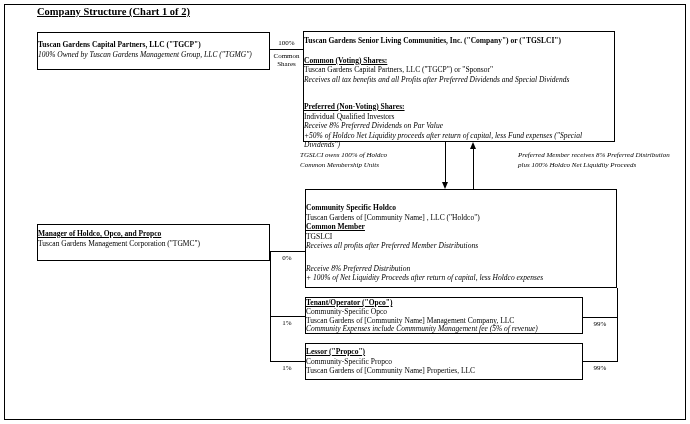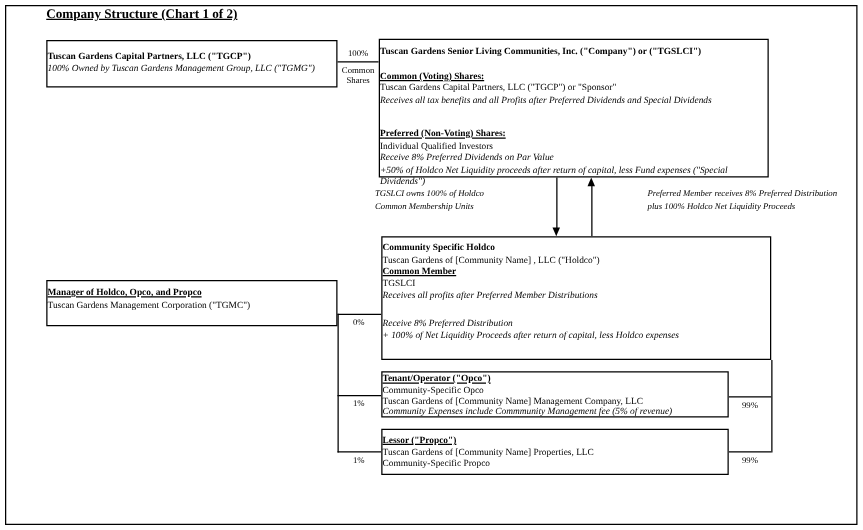--- a/index.html
+++ b/index.html
@@ -13,21 +13,21 @@
         text-align:left;font-size:7.5px;line-height:9.5px;background:#fff;}
   .b{font-weight:bold;}
   .u{text-decoration:underline;}
   .i{font-style:italic;}
   .sp10{height:10px;}
   .sp14{height:13px;}
   .sp18{height:18px;}
   .tgcp-box{left:37px;top:32px;width:233px;height:38px;padding-top:7px;}
   .tgslci-box{left:303px;top:31px;width:312px;height:111px;padding-top:4px;}
   .manager-box{left:37px;top:224px;width:233px;height:37px;padding-top:4px;}
-  .holdco-box{left:305px;top:189px;width:312px;height:99px;padding-top:3px;}
+  .holdco-box{left:305px;top:189px;width:312px;height:99px;padding-top:13px;}
   .opco-box{left:305px;top:297px;width:278px;height:37px;padding-top:1px;line-height:8.8px;}
   .propco-box{left:305px;top:343px;width:278px;height:37px;padding-top:3px;}
   .hline{position:absolute;height:1px;background:#000;}
   .vline{position:absolute;width:1px;background:#000;}
   .pct{position:absolute;font-size:7px;text-align:center;line-height:8px;}
   .annot{position:absolute;font-size:7px;font-style:italic;line-height:9.5px;}
   .arrow-down{position:absolute;width:0;height:0;border-left:3.5px solid transparent;
         border-right:3.5px solid transparent;border-top:7px solid #000;}
   .arrow-up{position:absolute;width:0;height:0;border-left:3.5px solid transparent;
         border-right:3.5px solid transparent;border-bottom:7px solid #000;}
@@ -108,16 +108,16 @@
 
   <div class="box opco-box">
     <div class="b u">Tenant/Operator ("Opco")</div>
     <div>Community-Specific Opco</div>
     <div>Tuscan Gardens of [Community Name]  Management Company, LLC</div>
     <div class="i">Community Expenses include Commmunity Management fee (5% of revenue)</div>
   </div>
 
   <div class="box propco-box">
     <div class="b u">Lessor ("Propco")</div>
+    <div>Community-Specific Propco</div>
     <div>Tuscan Gardens of [Community Name] Properties, LLC</div>
-    <div>Community-Specific Propco</div>
   </div>
 </div>
 
 </body></html>

